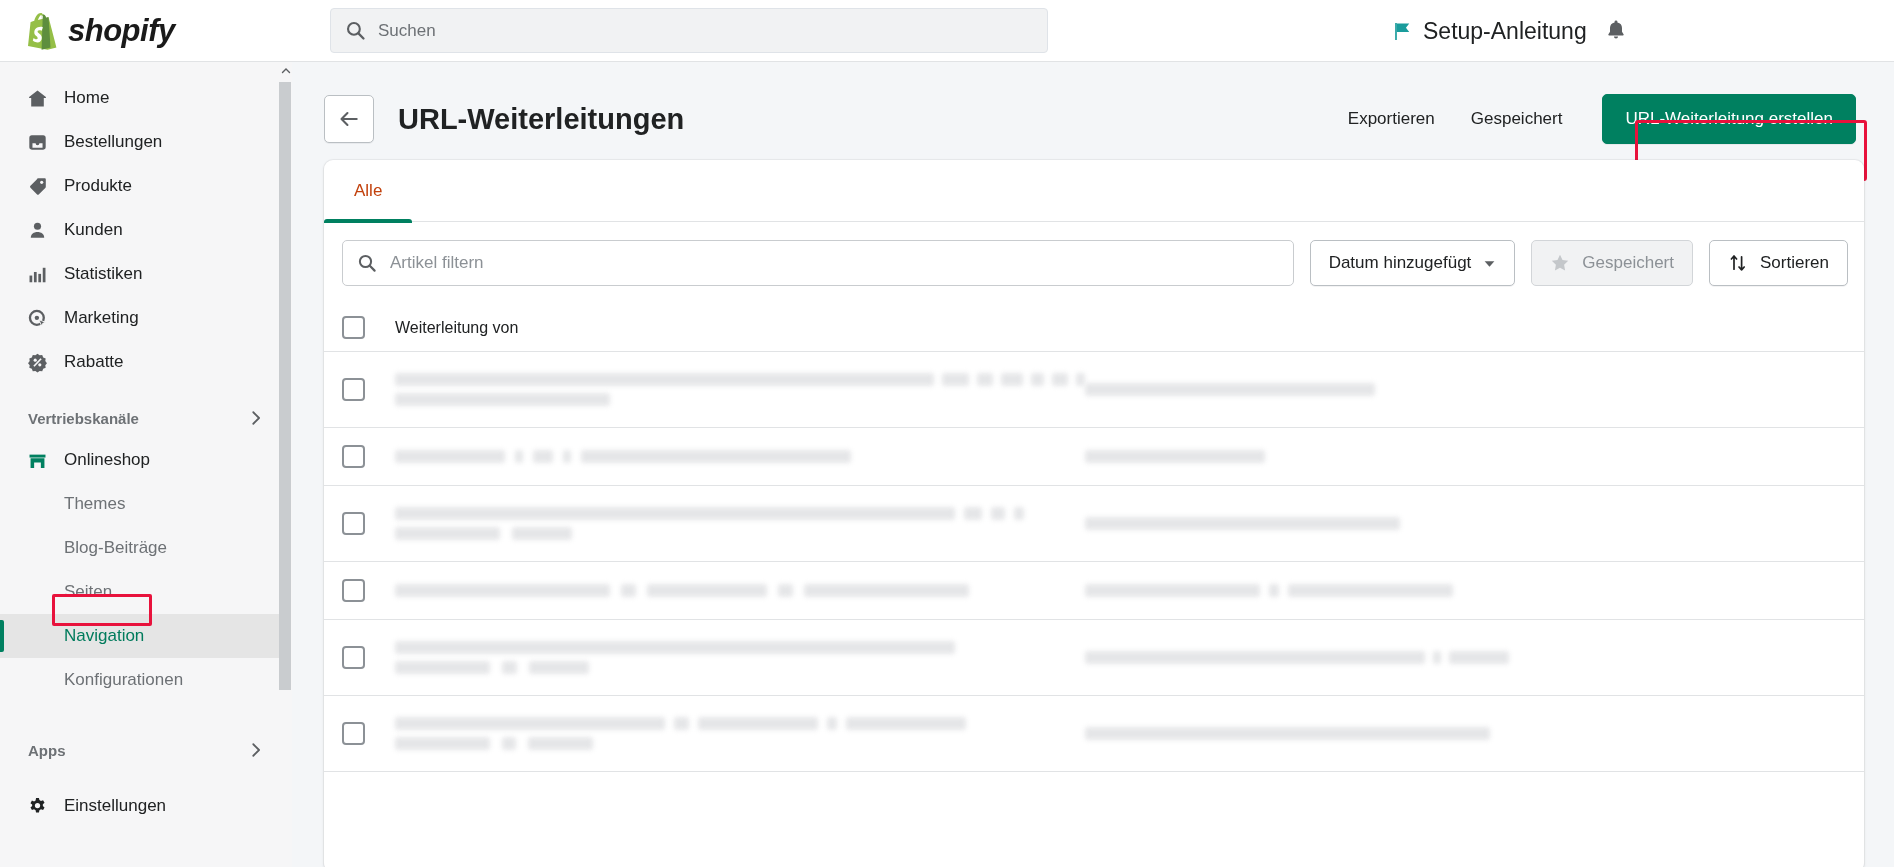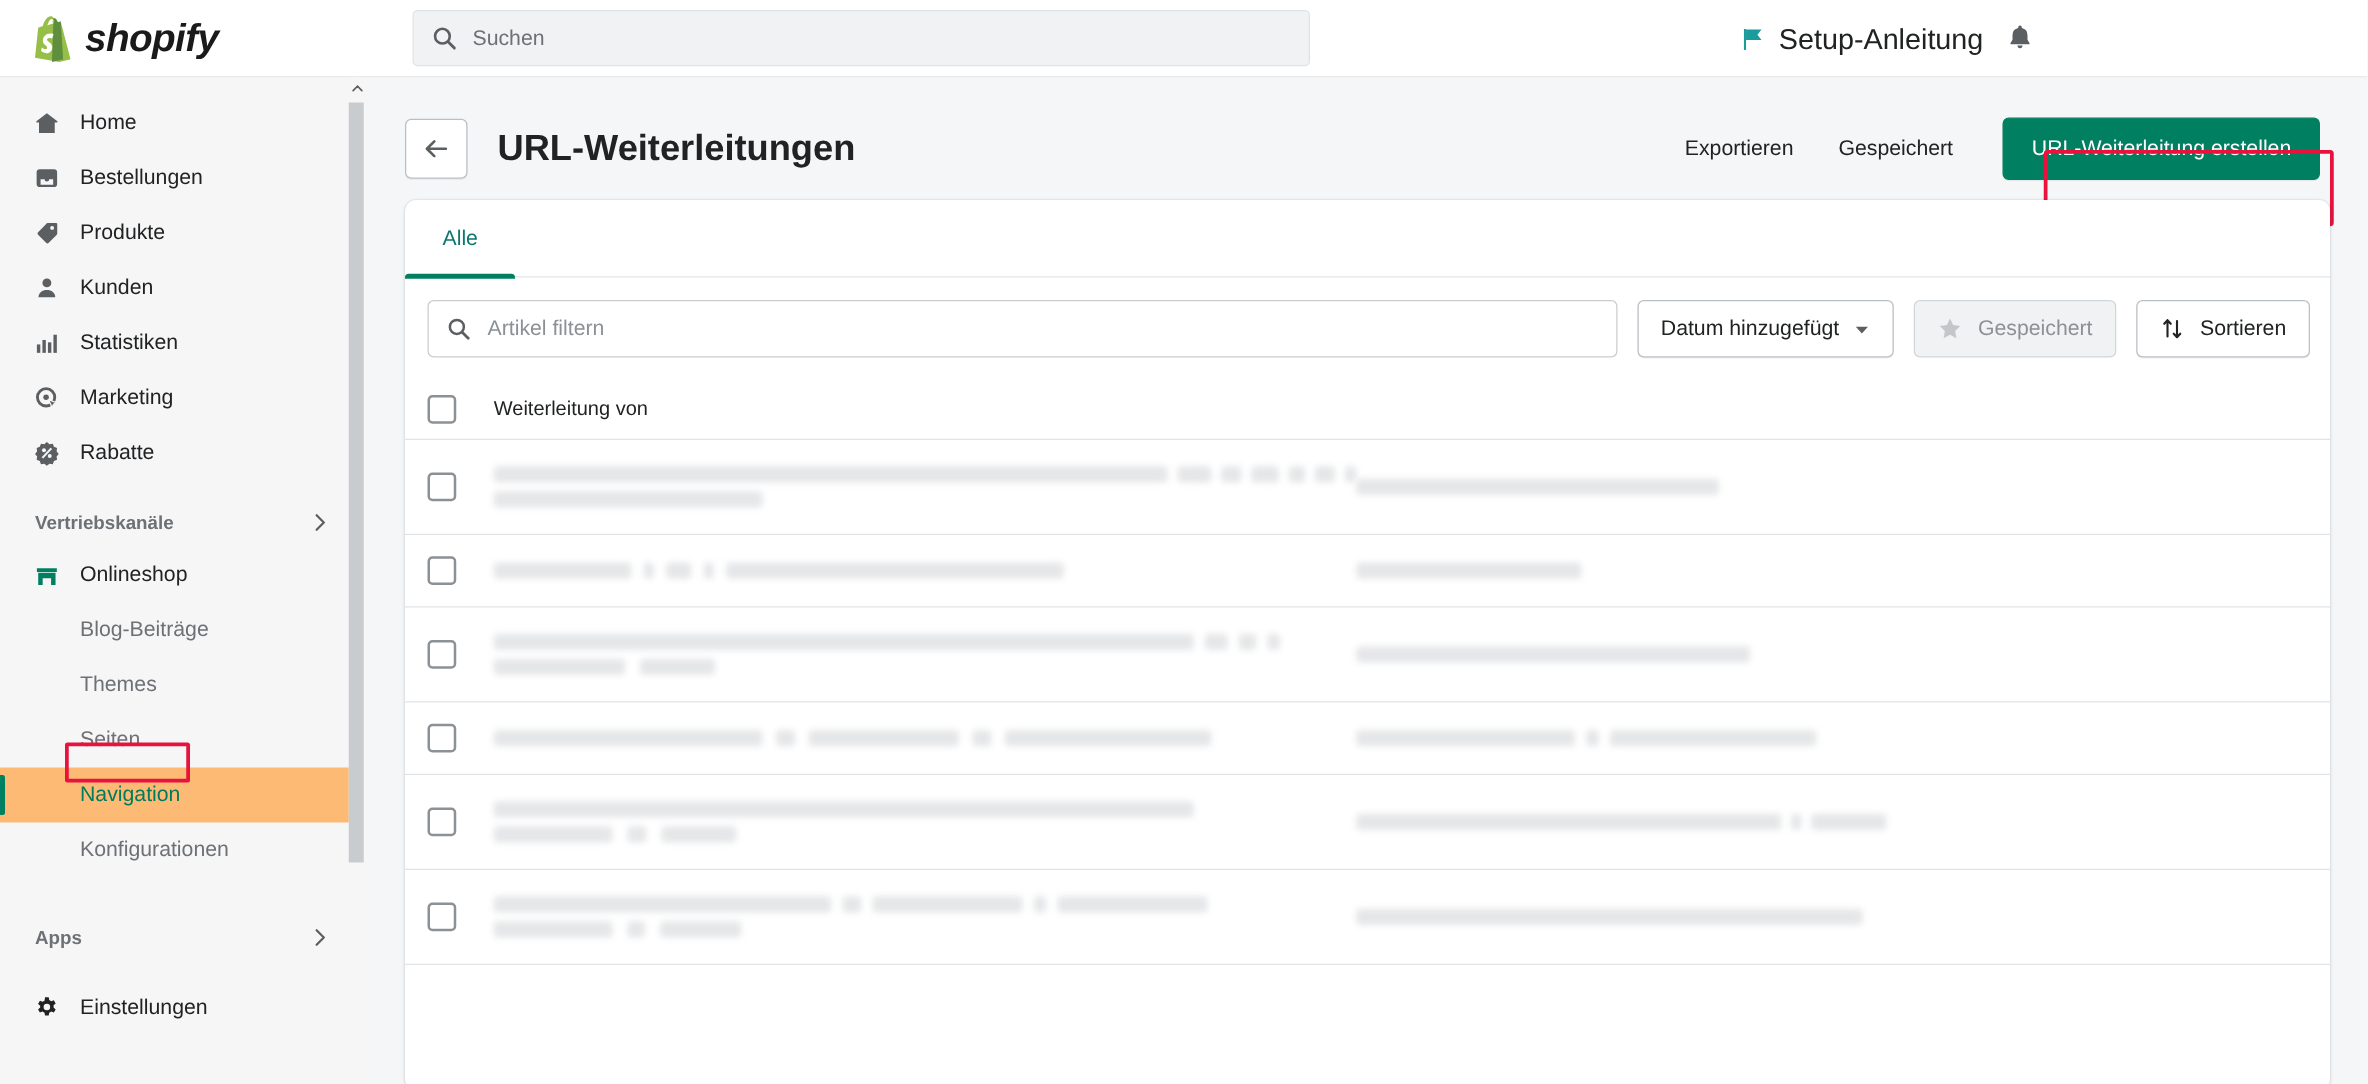--- a/index.html
+++ b/index.html
@@ -56,21 +56,21 @@
   .nav-item .ic { width: 22px; height: 22px; display: flex; align-items: center; justify-content: center; flex: 0 0 auto; }
   .section-head {
     height: 40px; margin-top: 14px; display: flex; align-items: center;
     padding: 0 26px 0 28px; justify-content: space-between;
     font-size: 15px; color: #6d7175; font-weight: bold;
   }
   .sub-item {
     height: 44px; display: flex; align-items: center; padding-left: 64px;
     font-size: 17px; color: #6d7175; position: relative;
   }
-  .sub-item.active { background: #fdba74; color: #007b5c; }
+  .sub-item.active { background: #e5e5e5; color: #007b5c; }
   .sub-item.active::before {
     content: ""; position: absolute; left: 0; top: 6px; bottom: 6px;
     width: 4px; background: #008060; border-radius: 0 2px 2px 0;
   }
   .annot-nav {
     position: absolute; left: 52px; top: 532px; width: 100px; height: 32px;
     border: 3px solid #e8123c; border-radius: 2px; pointer-events: none;
   }
   .sb-track {
     position: absolute; left: 279px; top: 62px; width: 13px; height: 805px;
@@ -130,21 +130,21 @@
     background: #ffffff; border-radius: 9px;
     box-shadow: 0 0 0 1px rgba(63,63,68,0.05), 0 1px 3px rgba(63,63,68,0.15);
     overflow: hidden;
   }
   .tabs {
     height: 62px; display: flex; align-items: center;
     border-bottom: 1px solid #e1e3e5; position: relative;
   }
   .tab {
     height: 62px; display: flex; align-items: center;
-    padding: 0 30px; font-size: 17px; color: #0f766e; position: relative;
+    padding: 0 30px; font-size: 17px; color: #c2410c; position: relative;
   }
   .tab.active::after {
     content: ""; position: absolute; left: 0; right: 0; bottom: -1px;
     height: 4px; background: #008060; border-radius: 3px 3px 0 0;
   }
   .filterbar {
     height: 82px; display: flex; align-items: center;
     padding: 0 16px 0 18px; gap: 16px;
   }
   .filter-input {
@@ -323,24 +323,24 @@
     <span class="ic">
       <svg viewBox="0 0 20 20" width="21" height="21">
         <path d="M2.4 4.4h15.2v2.8H2.4z" fill="#008060"></path>
         <path d="M3.4 7.8h13.2v9.4h-3.4v-5.2H6.8v5.2H3.4z" fill="#008060"></path>
       </svg>
     </span>
     <span>Onlineshop</span>
   </div>
 
   <div class="sub-item">
+    <span>Themes</span>
+  </div>
+  <div class="sub-item">
     <span>Blog-Beiträge</span>
-  </div>
-  <div class="sub-item">
-    <span>Themes</span>
   </div>
   <div class="sub-item">
     <span>Seiten</span>
   </div>
   <div class="sub-item active">
     <span>Navigation</span>
   </div>
   <div class="sub-item">
     <span>Konfigurationen</span>
   </div>

